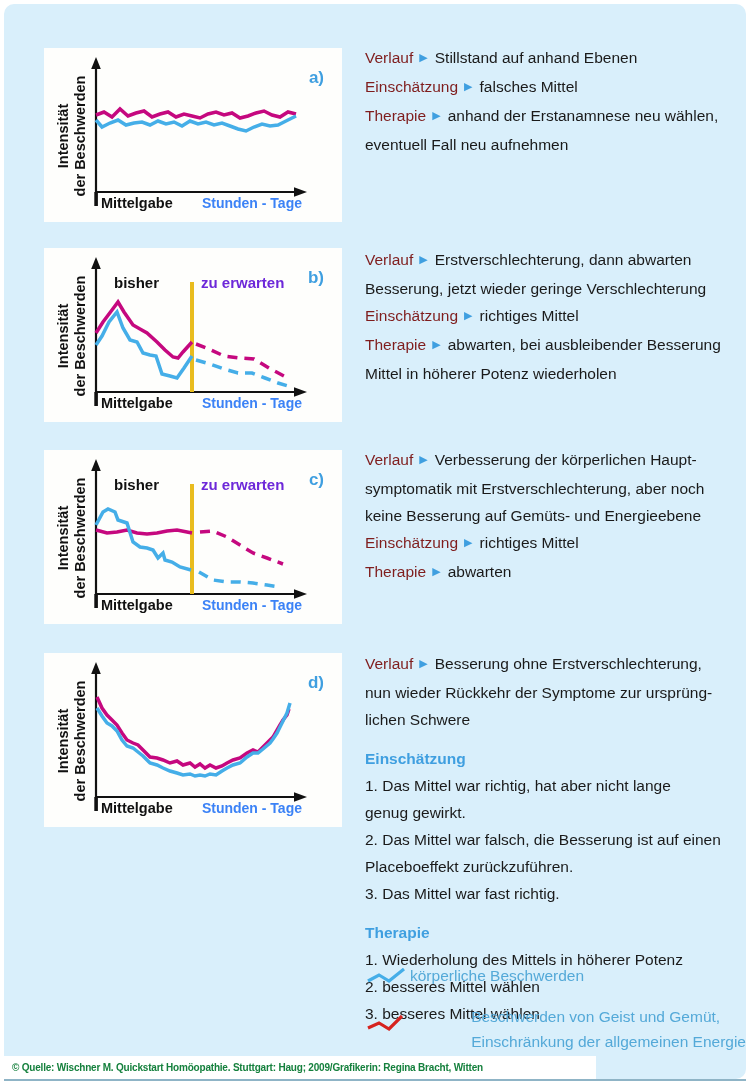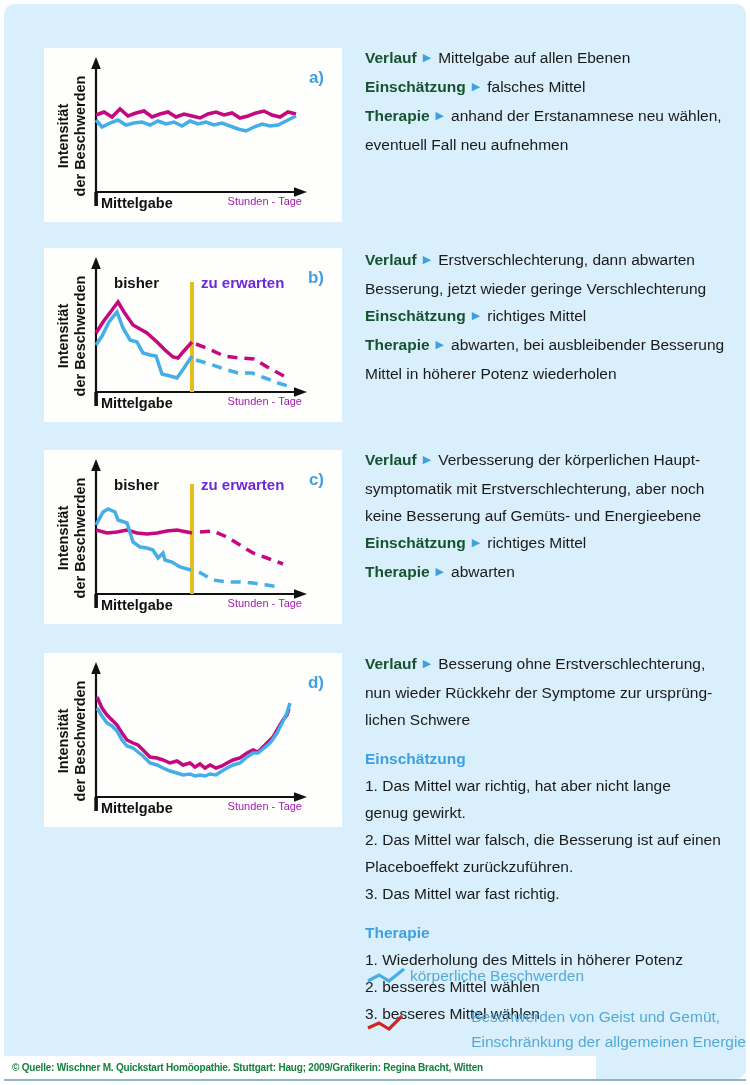--- a/index.html
+++ b/index.html
@@ -22,28 +22,28 @@
   .axf{fill:#111;stroke:none;}
   .curve{fill:none;stroke-width:3.5;}
   .dash{stroke-dasharray:10 7;}
   .divider{stroke:#e9bc1e;stroke-width:4;}
   .ylab{
     position:absolute;left:-46px;top:70px;width:150px;height:36px;
     transform:rotate(-90deg);text-align:center;
     font-size:14.5px;font-weight:600;line-height:17px;white-space:pre-line;color:#111;
   }
   .mlab{position:absolute;left:57px;top:147px;font-size:14.5px;font-weight:600;color:#111;text-align:right;}
-  .slab{position:absolute;right:40px;top:147px;font-size:11px;font-weight:400;color:#a21caf;}
+  .slab{position:absolute;right:40px;top:147px;font-size:14px;font-weight:700;color:#3b82f6;}
   .letter{position:absolute;right:18px;top:20px;font-size:17px;font-weight:700;color:#3f9fe0;}
   .sub1{position:absolute;left:70px;top:26px;font-size:15px;font-weight:600;color:#111;}
   .sub2{position:absolute;left:157px;top:26px;font-size:15px;font-weight:600;color:#6d28d9;}
   
   .block{position:absolute;left:365px;width:396px;font-size:15.5px;line-height:27px;}
   .row{margin:0;}
-  .lbl{color:#14532d;font-weight:700;}
+  .lbl{color:#7f1d1d;font-weight:400;}
   .arrow{color:#3f9fe0;font-size:11px;margin:0 7px 0 6px;position:relative;top:-2px;}
   .txt{white-space:pre-line;}
   .subhead{color:#3f9fe0;font-weight:700;margin-top:12px;}
   .item{white-space:pre-line;}
   
   .legend{position:absolute;left:366px;top:963px;width:380px;}
   .leg-row{display:flex;align-items:flex-start;}
   .leg-row + .leg-row{margin-top:16px;justify-content:space-between;}
   .leg-sym{flex:0 0 44px;margin-top:5px;}
   .leg-sym polyline{fill:none;stroke-width:3.2;}
@@ -136,21 +136,21 @@
     <rect class="axf" x="50.3" y="144" width="3.6" height="14"></rect>
     <polyline class="curve" points="53,44 58,55 63,62 68,67 73,72 78,80 83,87 89,90 94,92 99,97 106,104 113,105 119,107 126,110 133,108 139,112 146,110 151,114 156,111 161,115 166,112 172,115 178,113 183,110 189,107 196,105 203,100 209,97 214,99 219,94 226,87 229,84 233,77 236,72 239,67 243,62 245,56" stroke="#c5087f"></polyline>
     <polyline class="curve" points="53,55 58,63 63,70 68,73 73,78 78,87 83,93 89,95 94,99 99,103 106,110 113,112 119,115 126,118 133,120 139,122 146,121 151,123 156,122 161,123 166,121 172,122 178,118 183,115 189,112 196,110 203,104 209,100 214,100 219,96 226,90 229,86 233,80 236,74 239,68 243,60 246,50" stroke="#45aee8"></polyline>
   </svg>
   <div class="mlab">Mittelgabe</div>
   <div class="slab">Stunden - Tage</div>
   <div class="letter">d)</div>
 </div>
 
 <div class="block" style="top:44px">
-  <p class="row"><span class="lbl">Verlauf</span><span class="arrow">▶</span><span class="txt">Mittelgabe auf allen Ebenen</span></p>
+  <p class="row"><span class="lbl">Verlauf</span><span class="arrow">▶</span><span class="txt">Stillstand auf anhand Ebenen</span></p>
   <p class="row"><span class="lbl">Einschätzung</span><span class="arrow">▶</span><span class="txt">falsches Mittel</span></p>
   <p class="row"><span class="lbl">Therapie</span><span class="arrow">▶</span><span class="txt">anhand der Erstanamnese neu wählen,
 eventuell Fall neu aufnehmen</span></p>
 </div>
 
 <div class="block" style="top:246px">
   <p class="row"><span class="lbl">Verlauf</span><span class="arrow">▶</span><span class="txt">Erstverschlechterung, dann abwarten
 Besserung, jetzt wieder geringe Verschlechterung</span></p>
   <p class="row"><span class="lbl">Einschätzung</span><span class="arrow">▶</span><span class="txt">richtiges Mittel</span></p>
   <p class="row"><span class="lbl">Therapie</span><span class="arrow">▶</span><span class="txt">abwarten, bei ausbleibender Besserung

